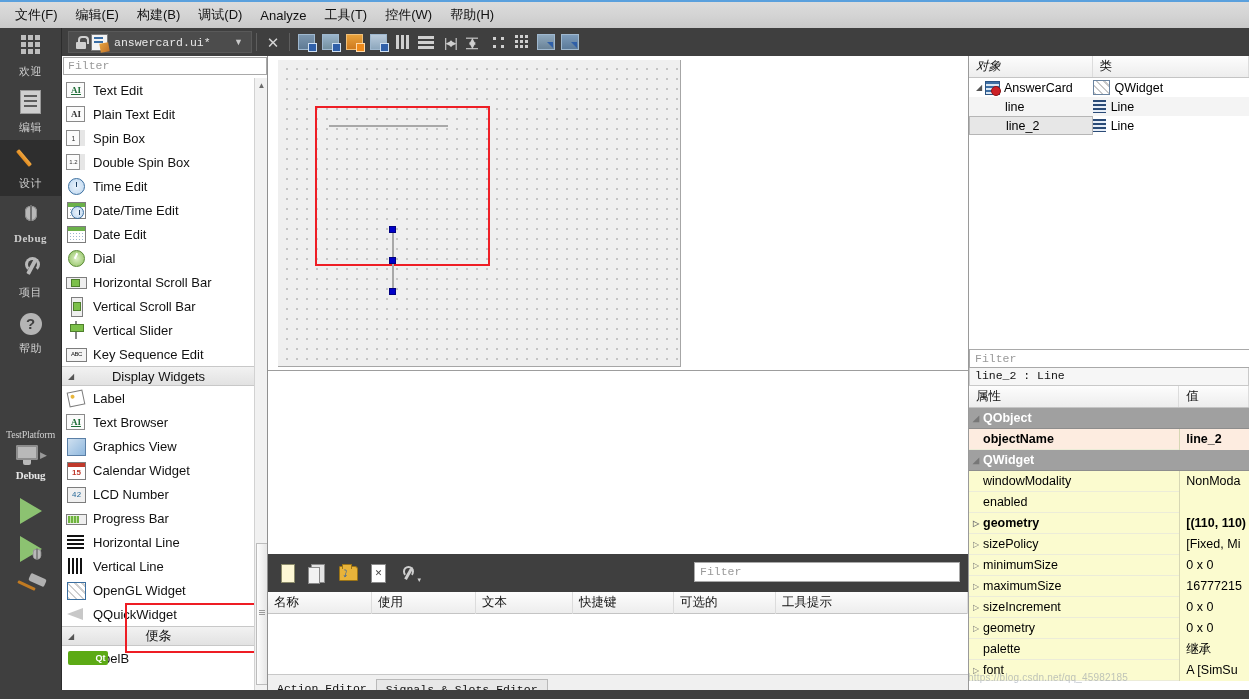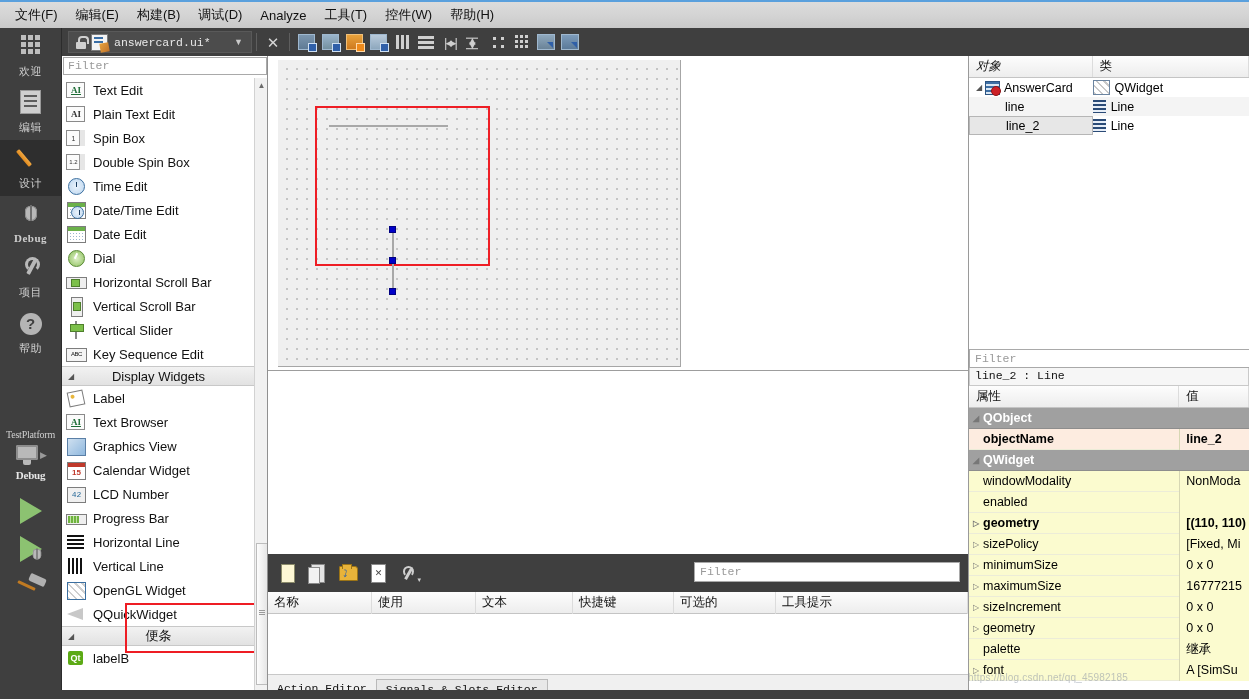--- a/index.html
+++ b/index.html
@@ -270,21 +270,21 @@
   .wi-pb::after{content:"";position:absolute;left:1px;top:1px;width:11px;bottom:1px;
     background:repeating-linear-gradient(90deg,#6fb33f 0 2px,#bfe3a2 2px 3px);}
   .wi-hline{position:absolute;left:1px;top:2px;width:17px;height:14px;
     background:repeating-linear-gradient(180deg,#111 0 2px,#fff 2px 4px);}
   .wi-vline{position:absolute;left:2px;top:1px;width:15px;height:16px;
     background:repeating-linear-gradient(90deg,#111 0 2px,#fff 2px 4px);}
   .wi-gl{position:absolute;left:1px;top:1px;width:17px;height:16px;background:#fff;border:1px solid #3b6fa0;
     background-image:repeating-linear-gradient(45deg,#cfcfcf 0 2px,#fff 2px 5px);}
   .wi-qq{position:absolute;left:1px;top:3px;width:0;height:0;border-right:16px solid #c8c8c8;border-top:6px solid transparent;border-bottom:6px solid transparent;}
   .wi-qt{position:absolute;left:2px;top:2px;width:15px;height:14px;background:#5caa15;border-radius:2px;
-    color:#fff;font-size:9px;font-weight:bold;text-align:center;line-height:14px;font-family:"Liberation Sans",sans-serif;}
+    color:#fff;font-size:9px;font-weight:bold;text-align:center;line-height:14px;font-family:"Liberation Sans",sans-serif;padding-left:25px;}
   .wi-key{position:absolute;left:0px;top:3px;width:19px;height:12px;background:#f4f4f4;border:1px solid #7d7d7d;
     font-size:6px;color:#111;text-align:center;line-height:11px;letter-spacing:-.5px;}
 
   #redbox-lines {
     position:absolute; left:63px; top:547px; width:148px; height:50px;
     border:2px solid #ee1d24; box-sizing:border-box; pointer-events:none;
   }
 
   
   #wb-scroll {

